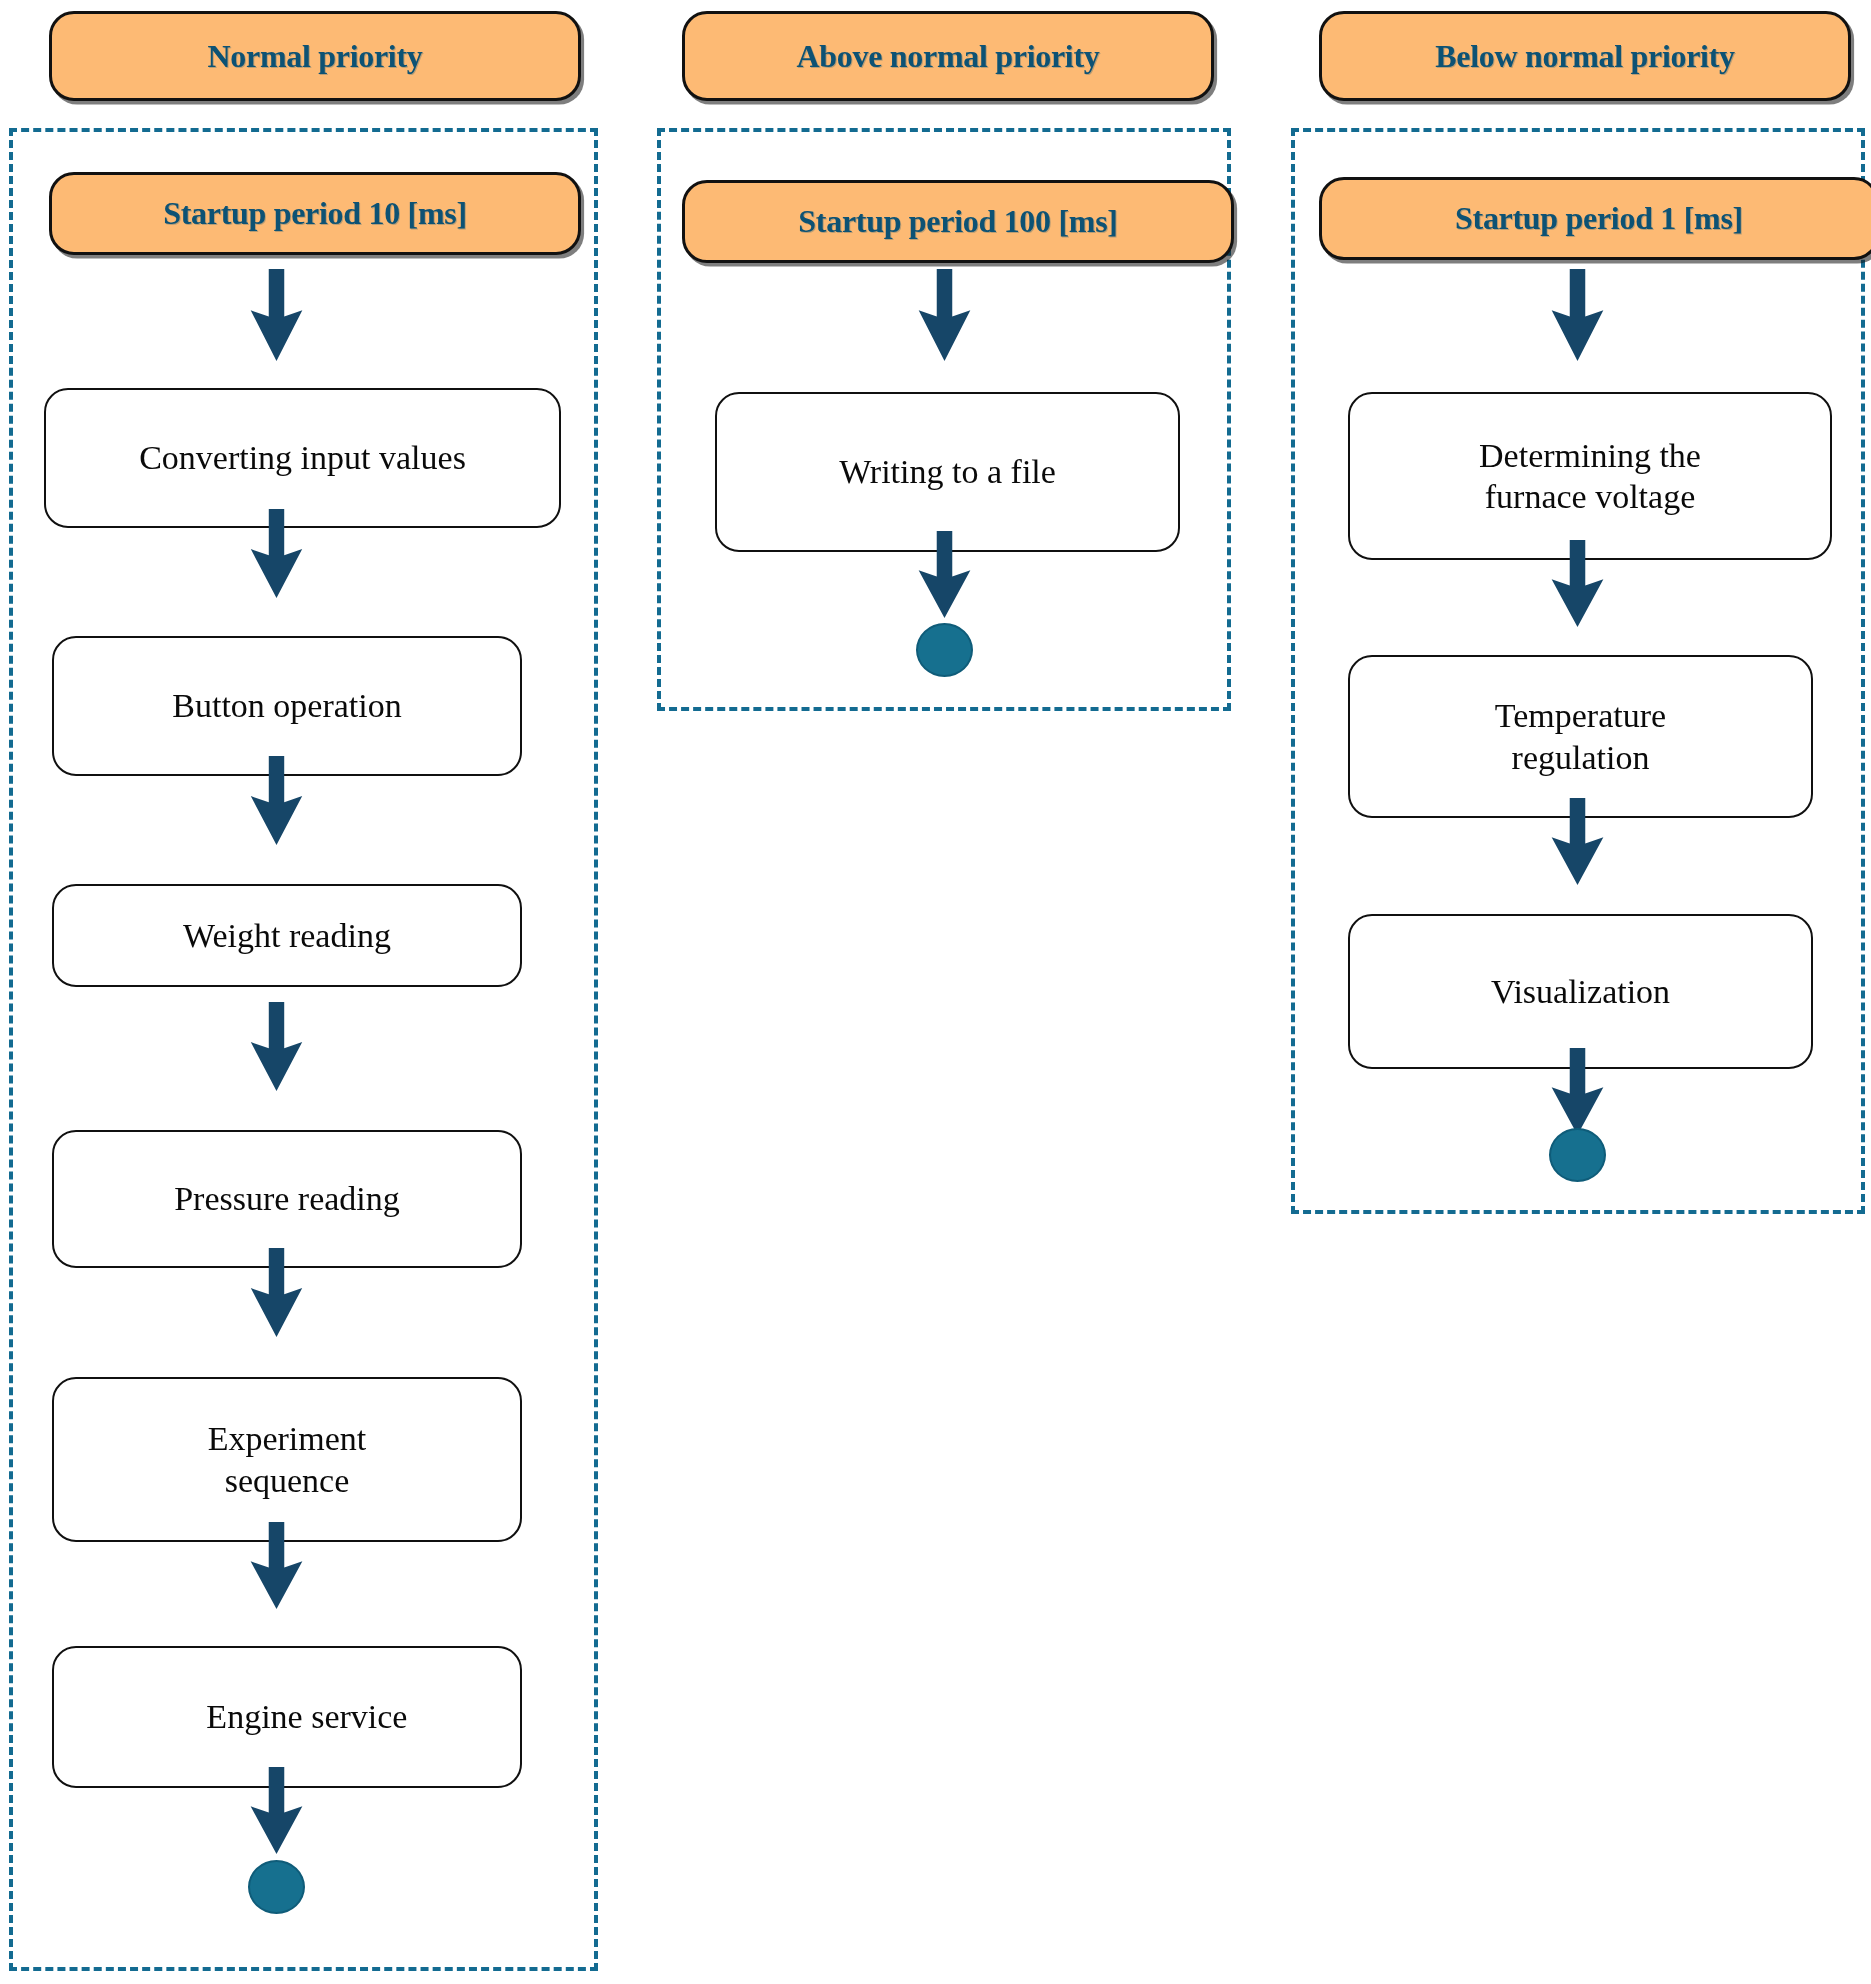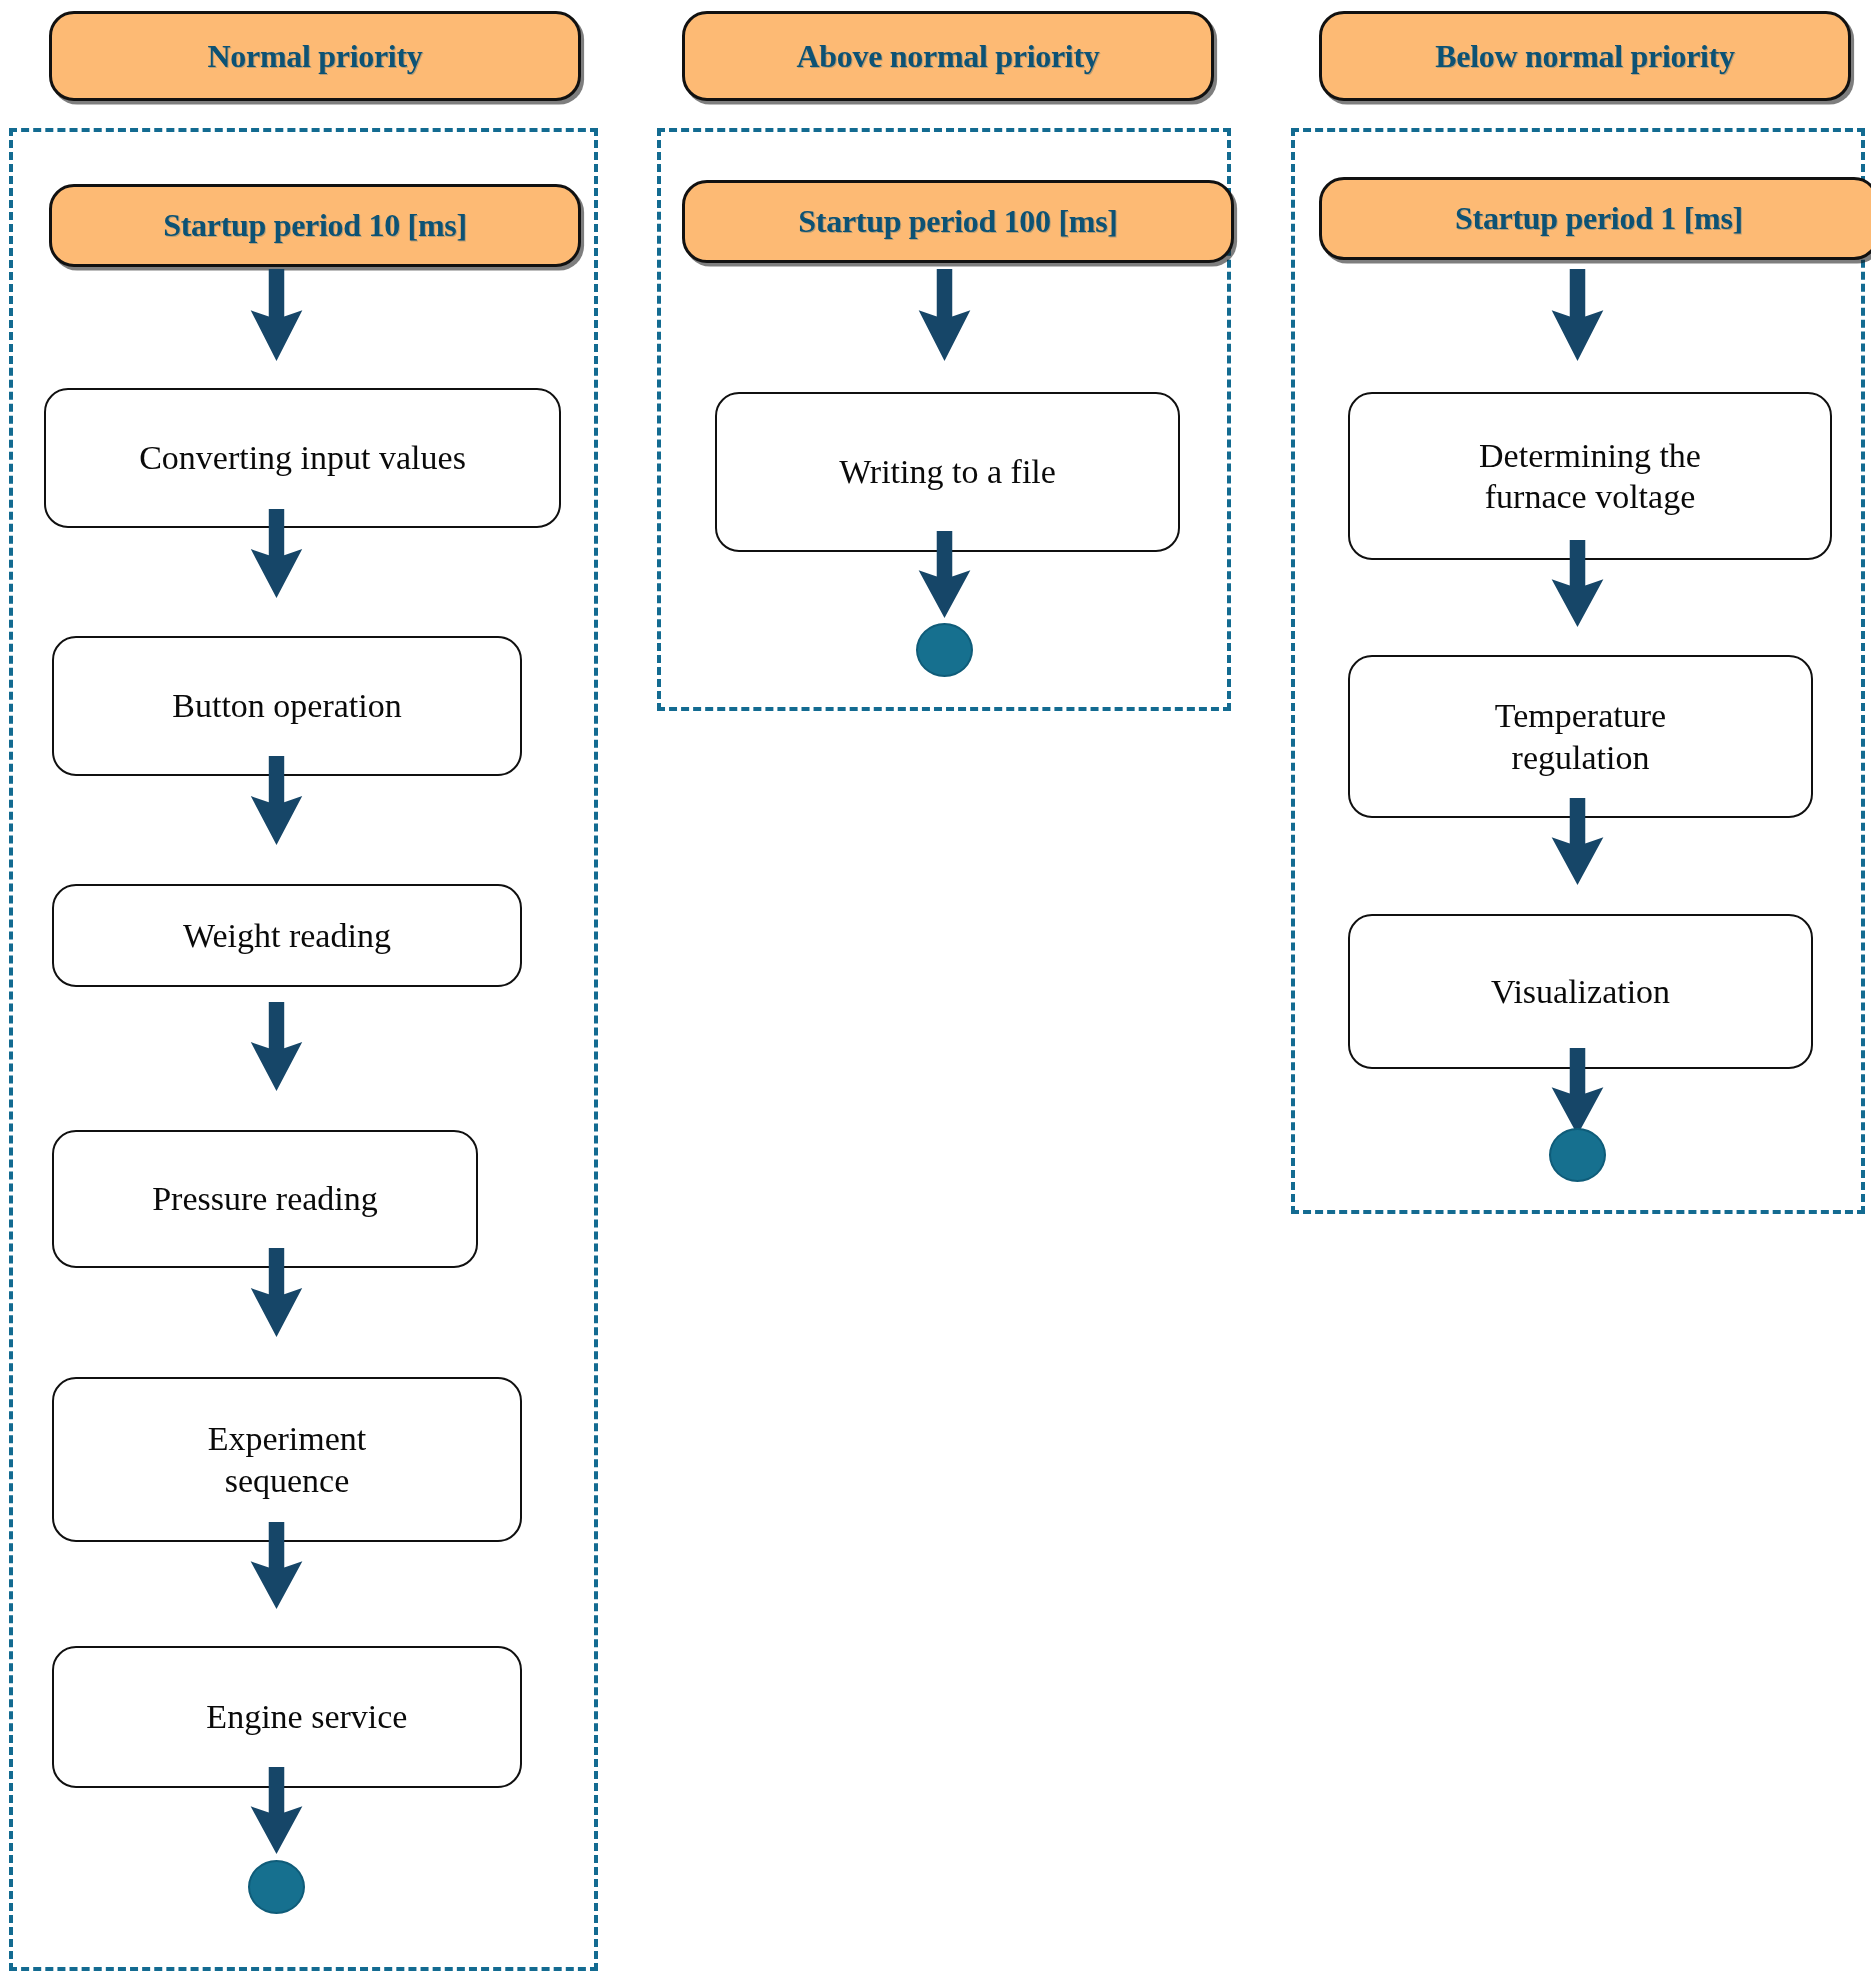--- a/index.html
+++ b/index.html
@@ -90,21 +90,21 @@
 <body>
 
 <div id="canvas">
 
   <div class="green-box header-box" style="left:49px; top:11.4px; width:532px; height:90px;">
     <span class="gb-label">Normal priority</span>
   </div>
 
   <div class="group-box" style="left:9.3px; top:128px; width:589px; height:1843px;"></div>
 
-  <div class="green-box startup-box" style="left:49px; top:184px; width:532px; height:83px;">
+  <div class="green-box startup-box" style="left:49px; top:172px; width:532px; height:83px;">
     <span class="gb-label">Startup period 10 [ms]</span>
   </div>
 
   <div class="arrow" style="left:248px; top:269px;">
     <svg width="57" height="93" viewBox="0 0 110 180">
       <path d="M40 0 L70 0 L70 92 L105 80 L55 178 L5 80 L40 92 Z" fill="#164668"></path>
     </svg>
   </div>
 
   <div class="action-box" style="left:44px; top:364px; width:517px; height:140px;">
@@ -130,21 +130,21 @@
   <div class="action-box" style="left:52px; top:860px; width:470px; height:103px;">
     <span class="ab-label">Weight  reading</span>
   </div>
 
   <div class="arrow" style="left:248px; top:1002px;">
     <svg width="57" height="90" viewBox="0 0 110 175">
       <path d="M40 0 L70 0 L70 90 L105 78 L55 173 L5 78 L40 90 Z" fill="#164668"></path>
     </svg>
   </div>
 
-  <div class="action-box" style="left:52px; top:1106px; width:426px; height:138px;text-align:right;">
+  <div class="action-box" style="left:52px; top:1106px; width:470px; height:138px;text-align:right;">
     <span class="ab-label">Pressure  reading</span>
   </div>
 
   <div class="arrow" style="left:248px; top:1248px;">
     <svg width="57" height="90" viewBox="0 0 110 175">
       <path d="M40 0 L70 0 L70 90 L105 78 L55 173 L5 78 L40 90 Z" fill="#164668"></path>
     </svg>
   </div>
 
   <div class="action-box" style="left:52px; top:1353px; width:470px; height:165px;">

